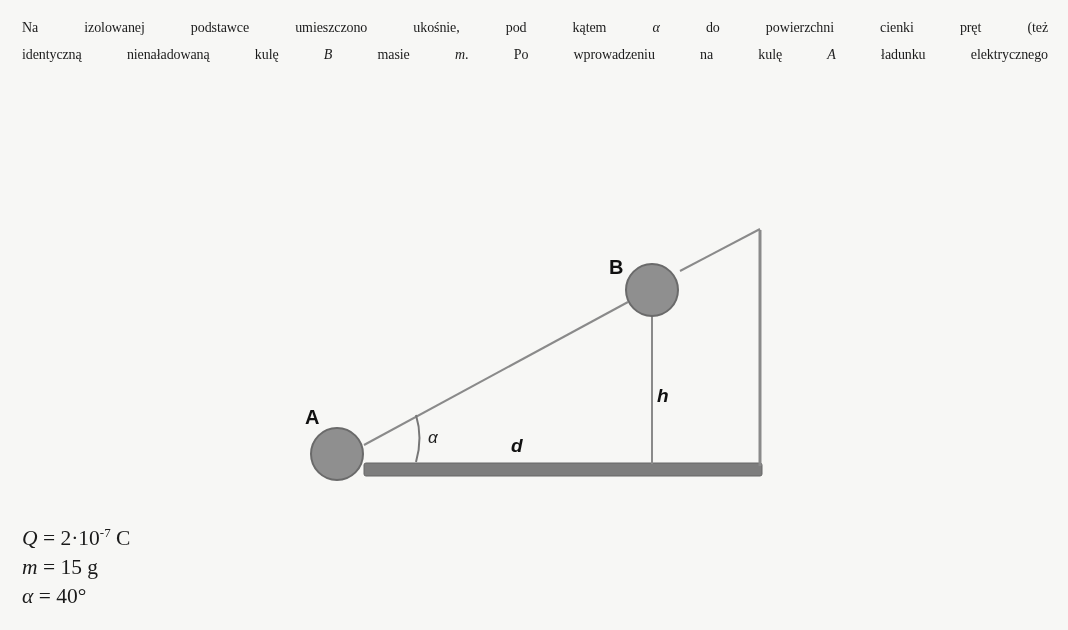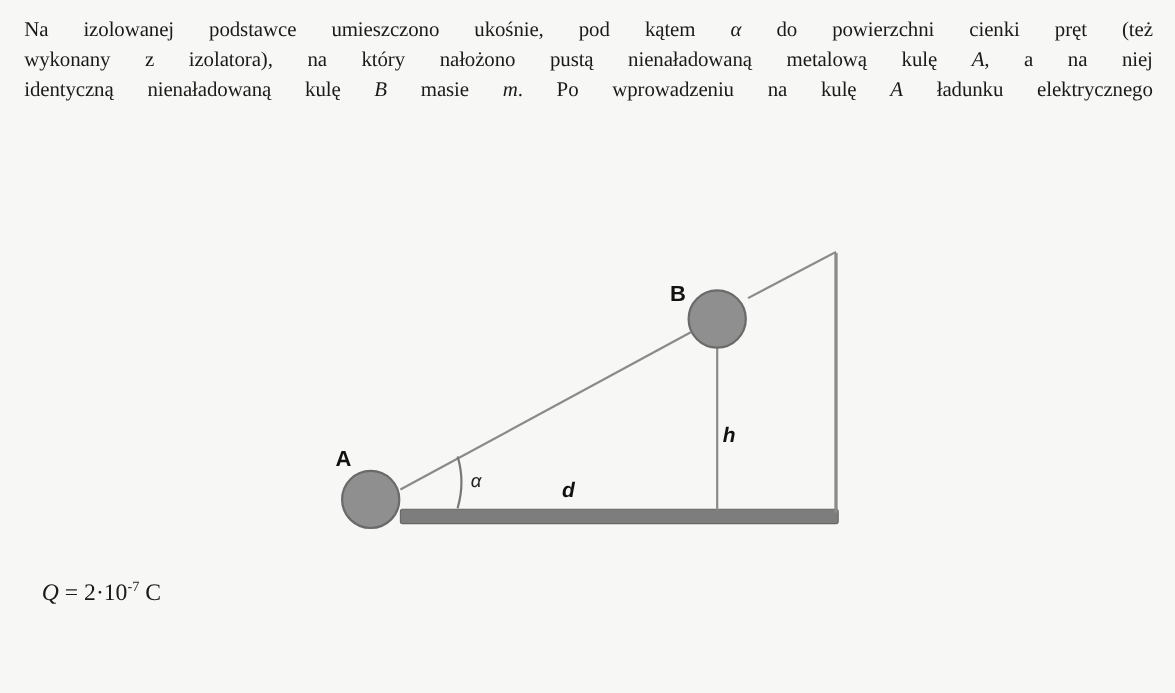--- a/index.html
+++ b/index.html
@@ -5,39 +5,38 @@
   html, body { margin: 0; padding: 0; }
   body {
     width: 1068px; height: 630px; overflow: hidden;
     background: #f7f7f5;
     font-family: "Liberation Serif", "DejaVu Serif", serif;
     color: #1a1a1a;
     position: relative;
   }
   .problem {
     position: absolute; left: 22px; top: 14px; width: 1026px;
-    font-size: 19px; line-height: 27px; letter-spacing: -0.1px;
+    font-size: 14px; line-height: 27px; letter-spacing: -0.1px;
   }
   .problem .line { display: block; white-space: nowrap; text-align: justify; text-align-last: justify; }
   .problem .line.last { text-align-last: left; }
   .diagram { position: absolute; left: 0; top: 0; }
   .given {
     position: absolute; left: 22px; top: 518px;
-    font-size: 21.5px; line-height: 29px; margin-left: 16px;
+    font-size: 21.5px; line-height: 29px;
   }
   .given .row { white-space: nowrap; }
   i { font-style: italic; }
   .lbl { font-family: "Liberation Sans", "DejaVu Sans", sans-serif; }
 </style>
 </head>
 <body>
 
 <div class="problem" id="problem">
     <span class="line">Na izolowanej podstawce umieszczono ukośnie, pod kątem <i>α</i> do powierzchni cienki pręt (też</span>
-    <span class="line">wykonany z izolatora), na który nałożono pustą nienaładowaną metalową kulę <i>A</i>, a na niej</span>
     <span class="line">identyczną nienaładowaną kulę <i>B</i> masie <i>m</i>. Po wprowadzeniu na kulę <i>A</i> ładunku elektrycznego</span>
   </div>
 
 <svg class="diagram" width="1068" height="630" viewBox="0 0 1068 630">
 
   <rect x="364" y="463" width="398" height="13" rx="2" fill="#7d7d7d" stroke="#666" stroke-width="1"></rect>
 
   <line x1="760" y1="230" x2="760" y2="466" stroke="#8a8a8a" stroke-width="3"></line>
 
   <line x1="364" y1="445" x2="628" y2="302" stroke="#8a8a8a" stroke-width="2"></line>
@@ -54,13 +53,19 @@
   <text class="lbl" x="609" y="274" font-size="20" font-weight="bold" fill="#111">B</text>
   <text class="lbl" x="428" y="443" font-size="17" font-style="italic" fill="#222">α</text>
   <text class="lbl" x="511" y="452" font-size="19" font-style="italic" font-weight="bold" fill="#111">d</text>
   <text class="lbl" x="657" y="402" font-size="19" font-style="italic" font-weight="bold" fill="#111">h</text>
 </svg>
 
 <div class="given">
   <div class="row">
     <i>Q</i> = <span>2·10</span><sup style="font-size:13px">-7</sup><span> C</span>
   </div>
+  <div class="row">
+    <i>m</i> = <span>15 g</span>
+  </div>
+  <div class="row">
+    <i>α</i> = <span>40°</span>
+  </div>
 </div>
 
 </body></html>

